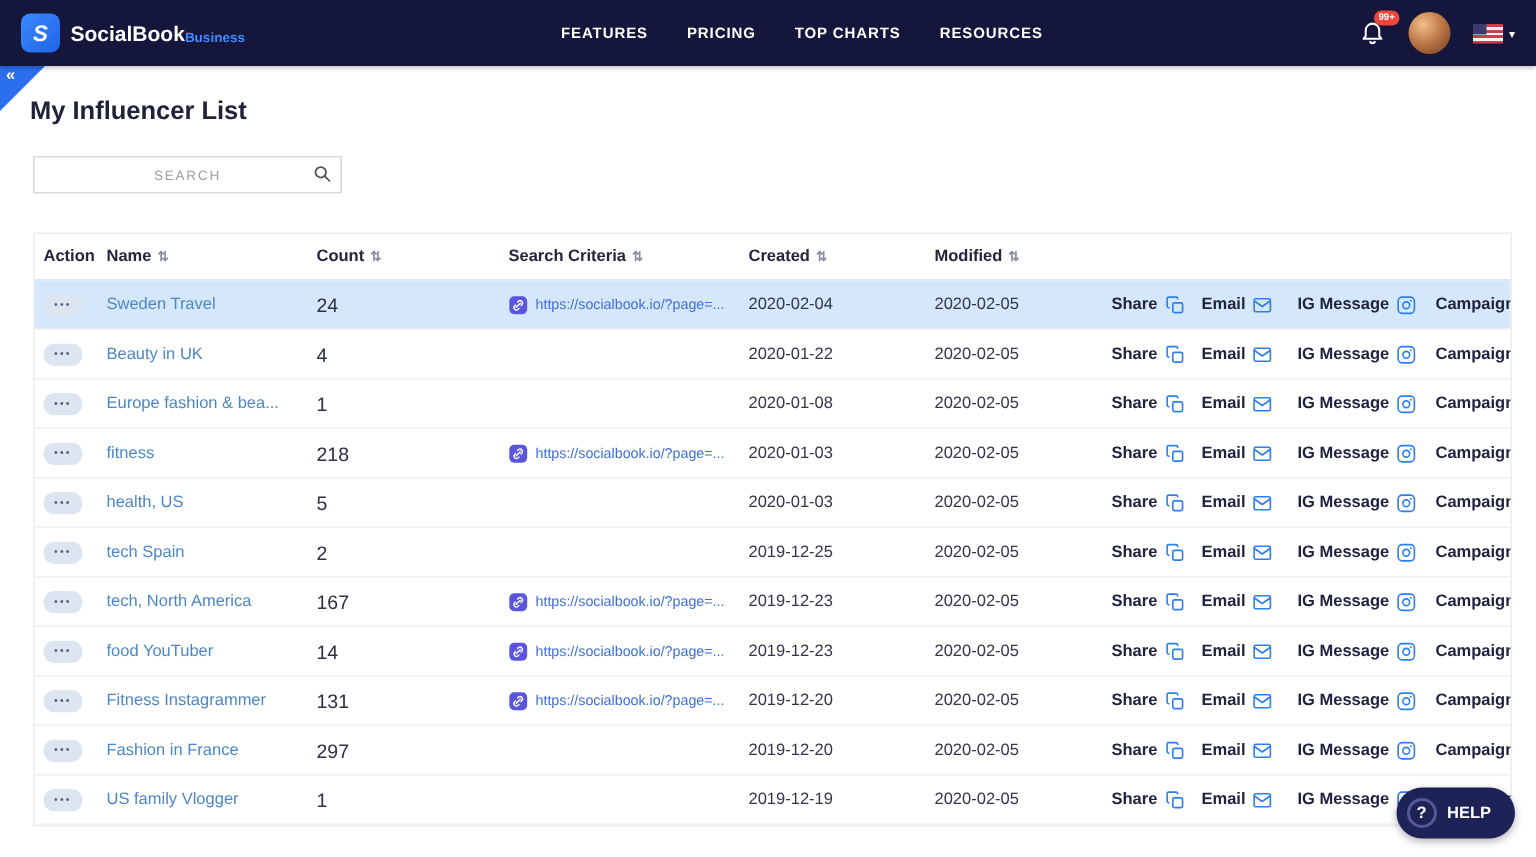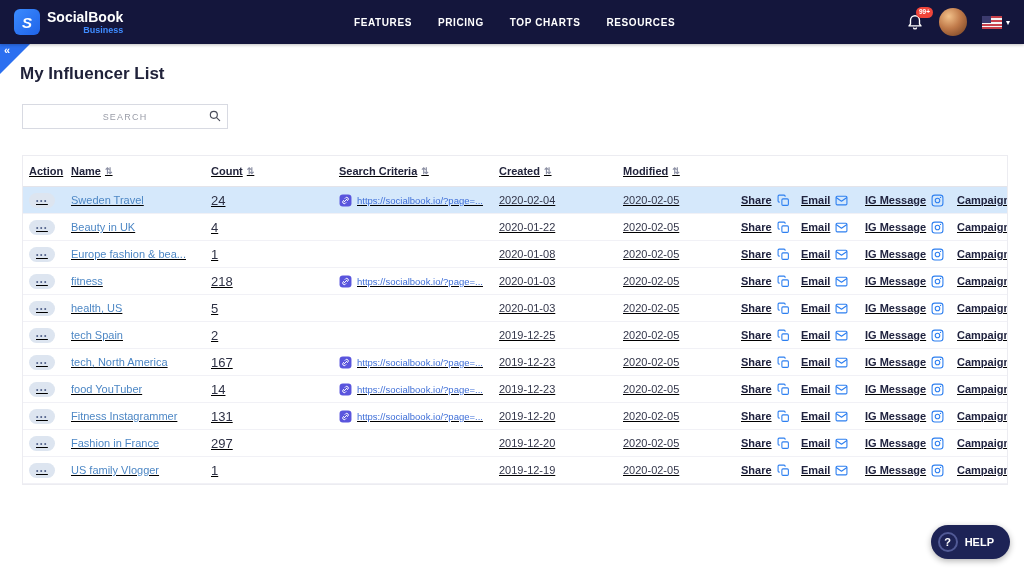--- a/index.html
+++ b/index.html
@@ -14,21 +14,21 @@
     height: 44px; background: #14163c; display: flex; align-items: center;
     padding: 0 14px; box-shadow: 0 1px 3px rgba(0,0,0,.25); position: relative; z-index: 5;
   }
   .brand { display: flex; align-items: center; gap: 7px; cursor: pointer; }
   .logo {
     width: 26px; height: 26px; border-radius: 6px;
     background: linear-gradient(135deg, #3b8bff, #1f63e8);
     color: #fff; font-weight: bold; font-size: 15px; font-style: italic;
     display: flex; align-items: center; justify-content: center;
   }
-  .brand-text { display: flex; flex-direction: column; line-height: 1.15; text-align: center; }
+  .brand-text { display: flex; flex-direction: row; line-height: 1.15; text-align: center; }
   .brand-name { color: #fff; font-size: 14px; font-weight: bold; }
   .brand-sub { color: #3f8cff; font-size: 9px; font-weight: bold; align-self: flex-end; }
   .nav-center { margin: 0 auto; display: flex; align-items: center; gap: 26px; }
   .nav-link { color: #fff; font-size: 10px; font-weight: bold; letter-spacing: .6px; cursor: pointer; white-space: nowrap; }
   .cta-btn {
     background: #2680eb; color: #fff; border: none; border-radius: 13px;
     font-size: 10.5px; font-weight: bold; padding: 6px 20px; margin-left: 12px; cursor: pointer;
     font-family: "Liberation Sans", sans-serif;
   }
   .nav-right { display: flex; align-items: center; gap: 15px; }
@@ -72,29 +72,28 @@
     padding: 0 18px; font-size: 11px; font-weight: bold; cursor: pointer;
     font-family: "Liberation Sans", sans-serif;
   }
 
   
   .table-card { margin: 26px 16px 0 22px; border: 1px solid #ececf1; background: #fff; }
   .thead, .trow {
     display: grid;
     grid-template-columns: 42px 140px 128px 160px 124px 118px 60px 64px 92px 1fr;
     align-items: center;
-    text-decoration: underline;
   }
   .thead { height: 31px; border-bottom: 1px solid #e4e4ea; }
   .hcell {
     font-size: 11px; font-weight: bold; color: #23253c; padding-left: 6px;
     display: flex; align-items: center; gap: 4px; cursor: pointer; white-space: nowrap;
   }
   .sort-glyph { font-size: 9px; color: #8b8fa3; }
-  .trow { height: 27px; border-bottom: 1px solid #f1f1f6; }
+  .trow { height: 33px; border-bottom: 1px solid #f1f1f6; }
   .trow.highlighted { background: #d5e8fb; }
   .cell { padding-left: 6px; display: flex; align-items: center; overflow: hidden; white-space: nowrap; }
   .dots-btn {
     background: #dde5f0; border: none; border-radius: 8px; color: #51618a; cursor: pointer;
     font-size: 7px; letter-spacing: 1.5px; padding: 4px 7px; line-height: 1;
   }
   .name-link { color: #4d87c5; text-decoration: none; font-size: 11px; cursor: pointer; }
   .c-count { font-size: 13px; color: #2e3145; }
   .crit-icon { display: flex; flex: 0 0 auto; }
   .crit-icon svg { width: 13px; height: 13px; }

